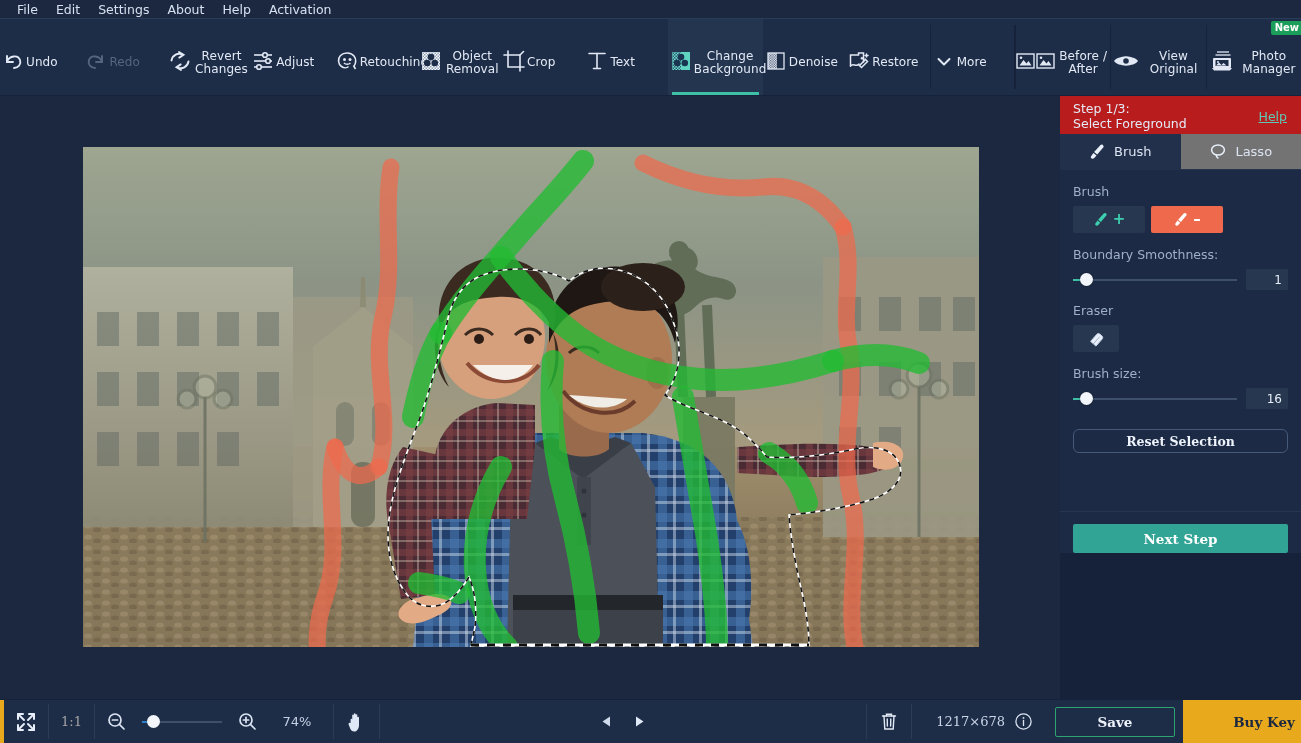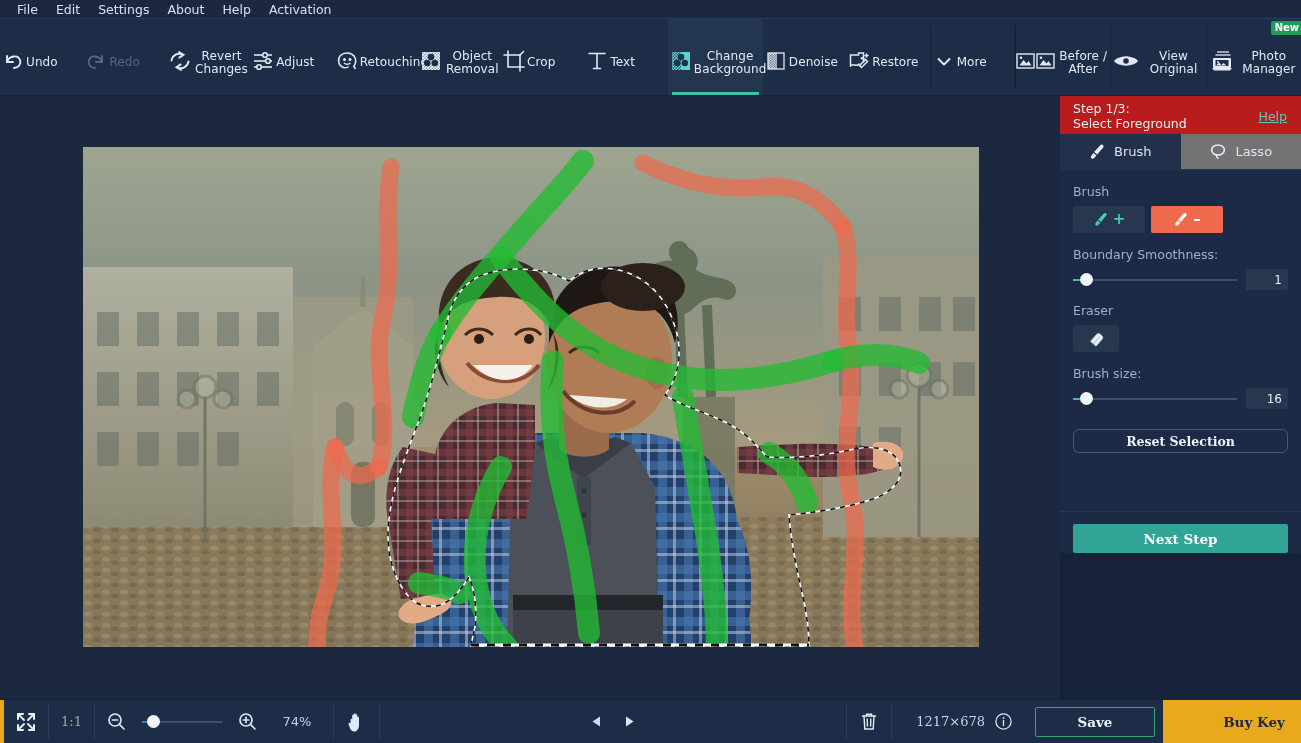--- a/index.html
+++ b/index.html
@@ -174,21 +174,21 @@
   .zoom-slider .knob { position: absolute; width: 13px; height: 13px; border-radius: 50%; background: #f2f6fb; top: 0.5px; }
   .dims { font-size: 13px; color: #c9d5e6; font-family: "DejaVu Serif","Liberation Serif",serif; margin-left: 12px; }
   .bspring { flex: 1; }
   .save-btn {
     width: 120px; height: 30px; margin: 7px 0; border: 1px solid #2ea46f;
     background: #1e2d47; color: #eef3fb; font-size: 13.5px; font-weight: bold;
     display: flex; align-items: center; justify-content: center; cursor: pointer;
     border-radius: 2px; font-family: "DejaVu Serif","Liberation Serif",serif;
   }
   .buy-btn {
-    width: 138px; height: 44px; background: #e8a91c; color: #1b2840;
+    width: 118px; height: 44px; background: #e8a91c; color: #1b2840;
     font-size: 13.5px; font-weight: bold; display: flex; align-items: center;
     justify-content: center; cursor: pointer;
     font-family: "DejaVu Serif","Liberation Serif",serif;
     padding-left: 44px;
   }
 </style>
 </head>
 <body>
 
 <div id="app">

